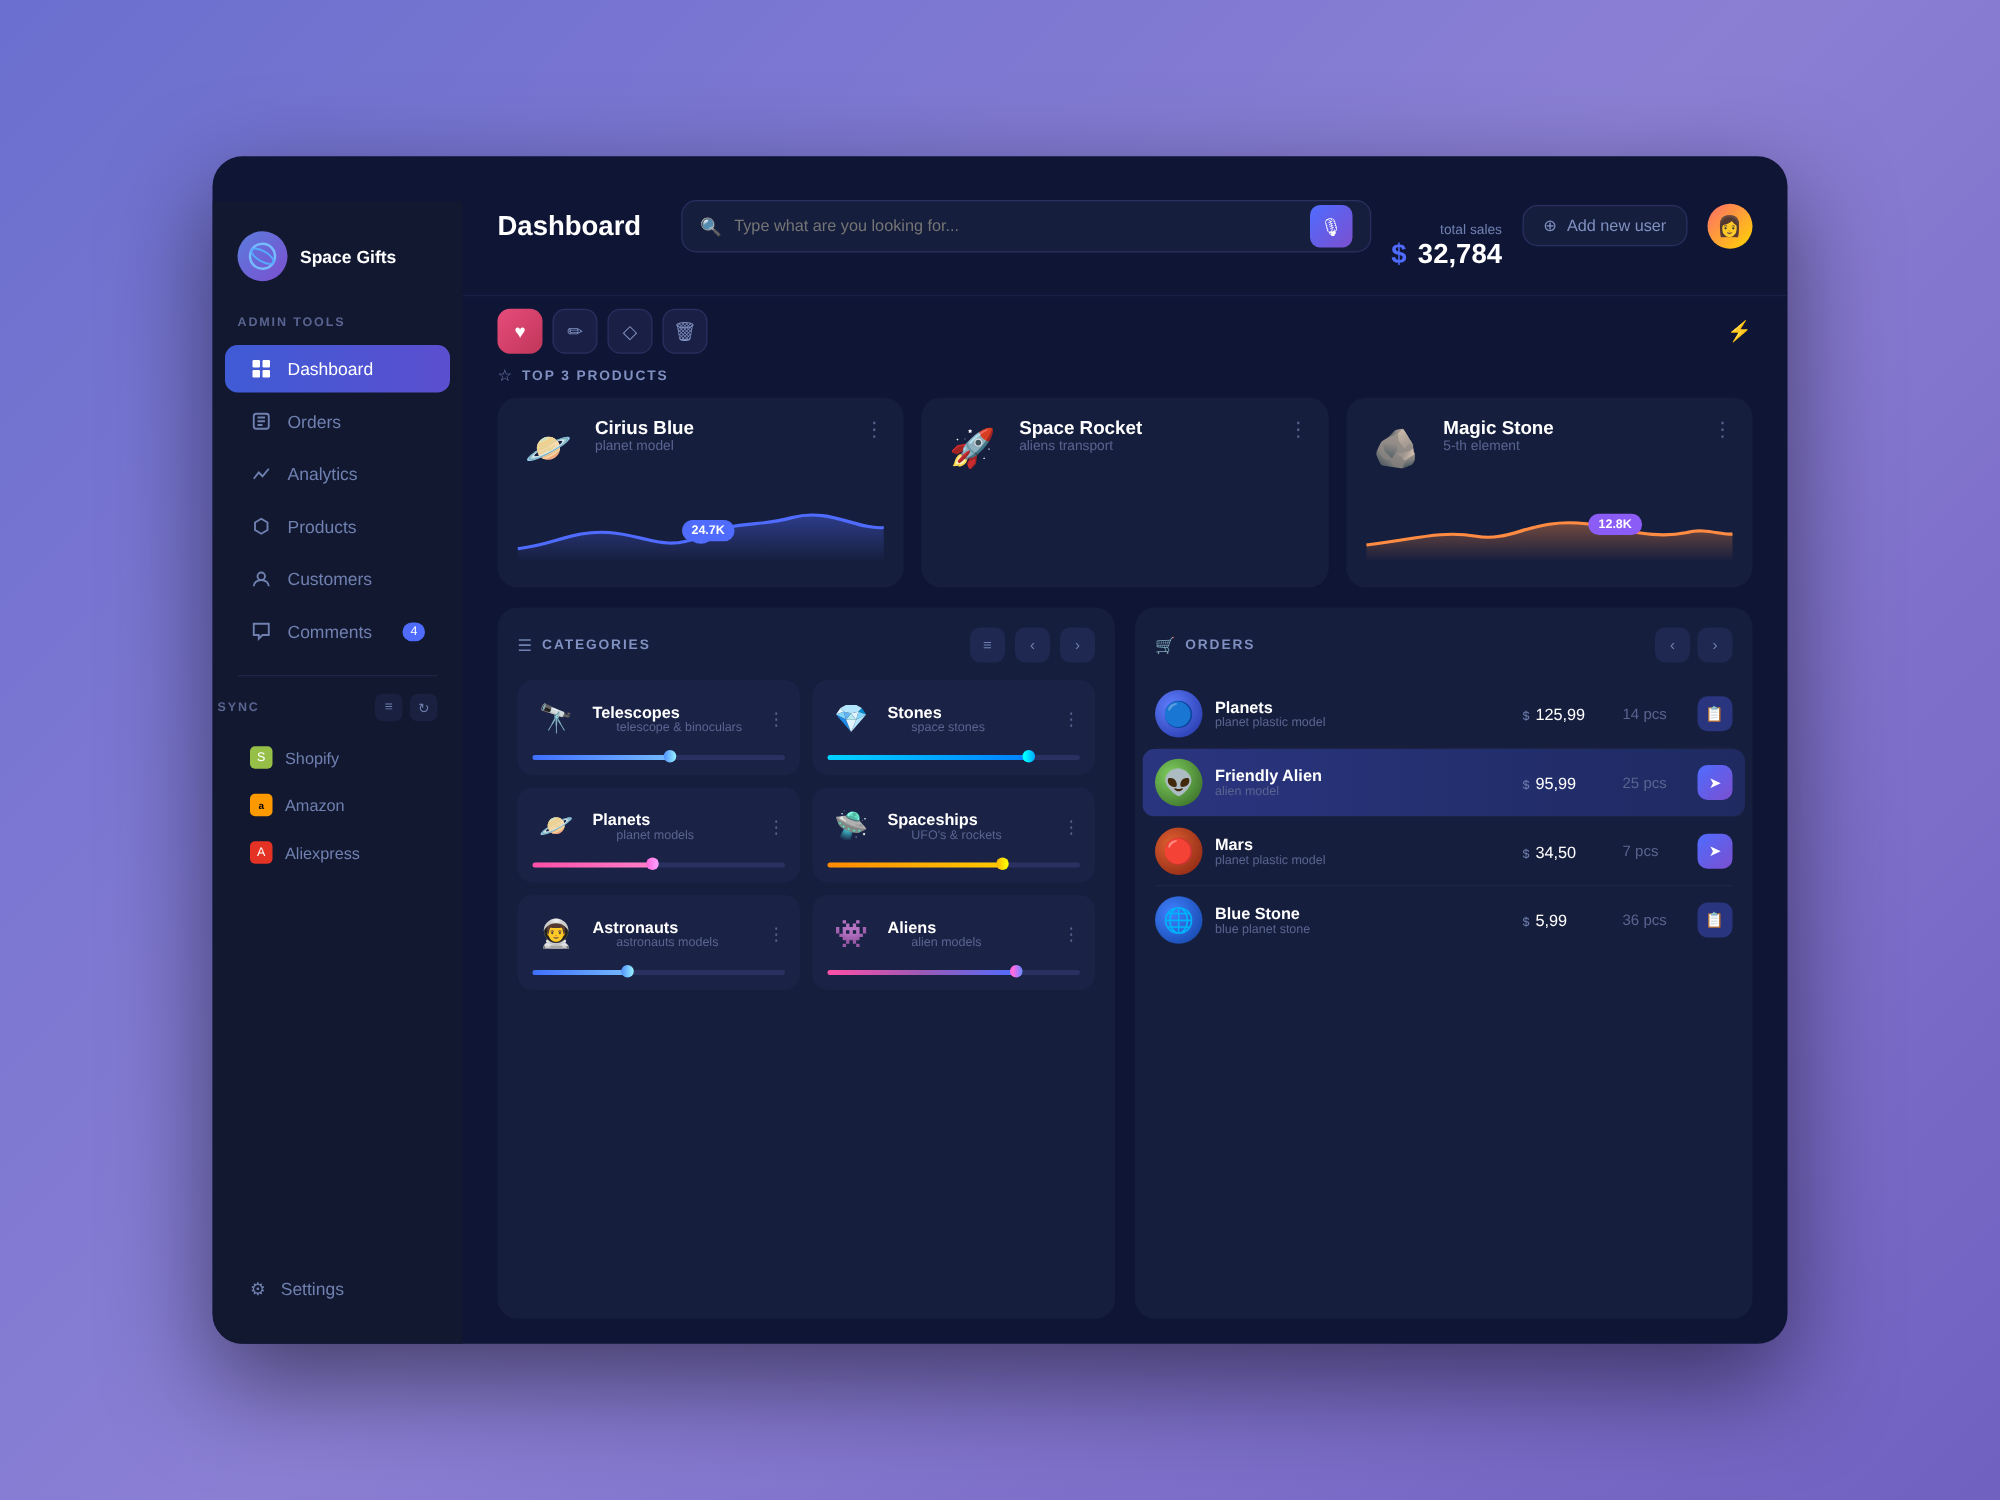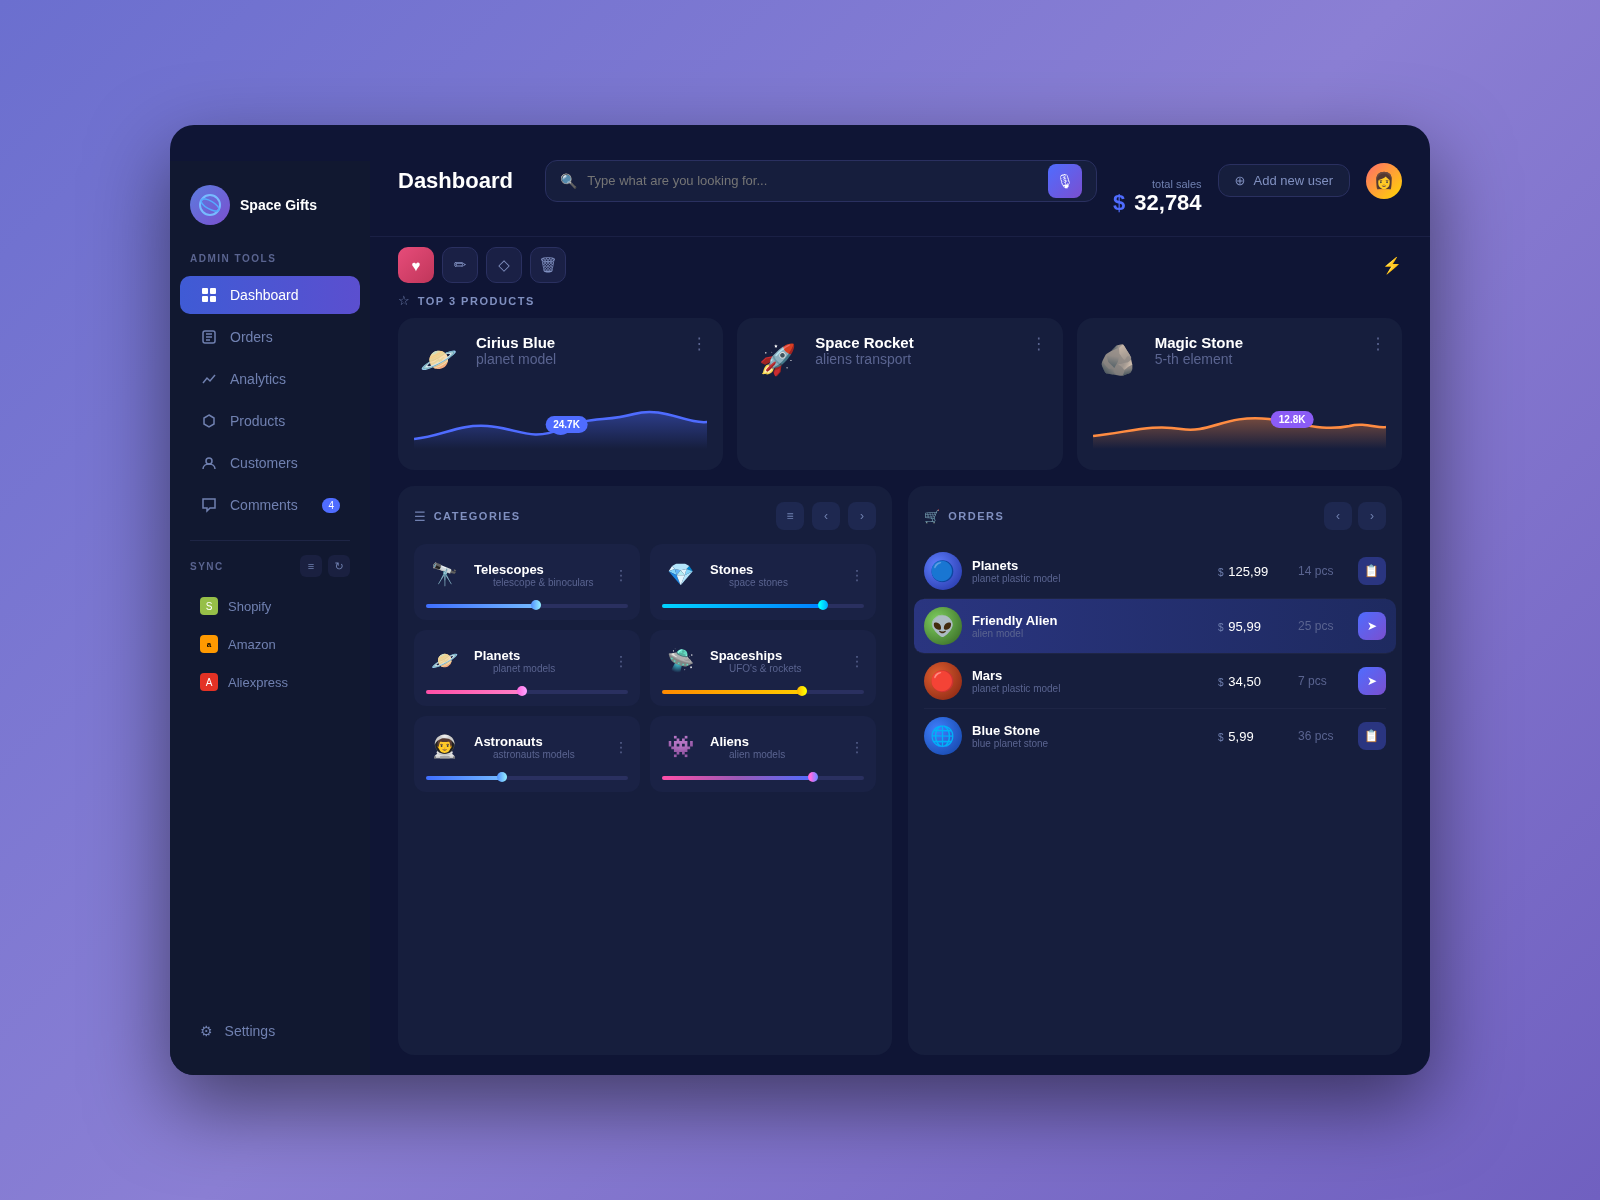--- a/index.html
+++ b/index.html
@@ -80,21 +80,21 @@
     }
     .sidebar-divider {
       border: none;
       border-top: 1px solid #1e2545;
       margin: 14px 20px;
     }
     .sync-row {
       display: flex;
       align-items: center;
       gap: 6px;
-      padding: 0 20px 10px 20px;
+      padding: 0 20px 10px 4px;
     }
     .sync-label {
       color: #5a6490;
       font-size: 10px;
       font-weight: 700;
       letter-spacing: 1.5px;
       text-transform: uppercase;
     }
     .sync-icons { margin-left: auto; display: flex; gap: 6px; }
     .sync-icon-btn {
@@ -271,21 +271,21 @@
       gap: 12px;
       margin-bottom: 10px;
     }
     .product-img {
       width: 50px; height: 50px;
       display: flex; align-items: center; justify-content: center;
       font-size: 30px;
     }
     .product-info { flex: 1; }
     .product-name { color: #fff; font-size: 15px; font-weight: 600; }
-    .product-sub { color: #5a6490; font-size: 14px; }
+    .product-sub { color: #5a6490; font-size: 11px; }
     .product-menu { color: #5a6490; cursor: pointer; font-size: 16px; }
     .chart-area {
       position: relative;
       height: 60px;
     }
 
     
     .mini-chart { width: 100%; height: 55px; }
 
     

